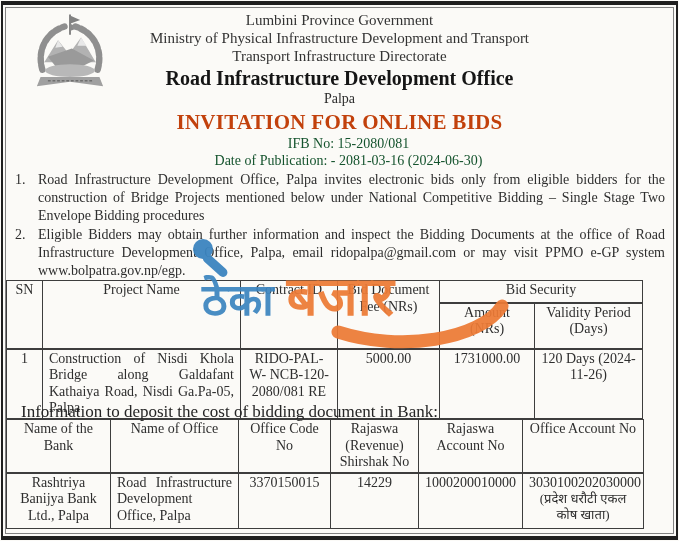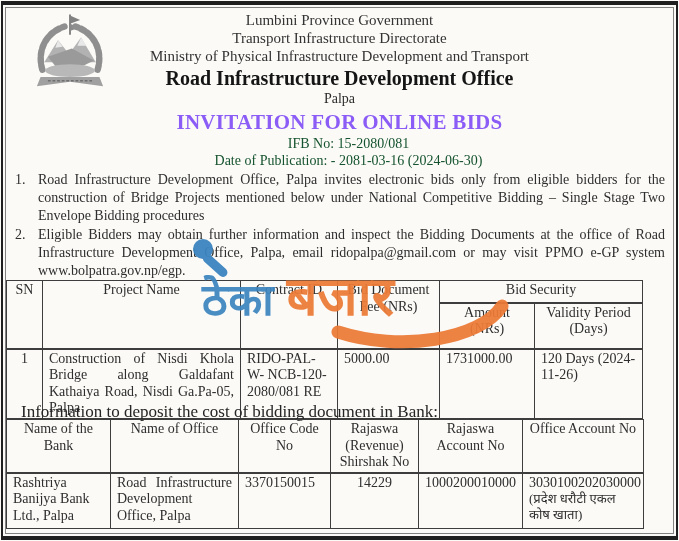--- a/index.html
+++ b/index.html
@@ -16,29 +16,29 @@
   .frame-inner {
     position:absolute; top:7px; bottom:7px; left:5px; right:5px;
     border:1px solid #828282;
   }
   .emblem { position:absolute; left:24px; top:12px; width:92px; height:86px; }
 
   .hdr { position:absolute; top:11px; left:0; right:0; text-align:center; }
   .hdr .l1 { font-size:15px; line-height:18px; color:#333; }
   .hdr .office { font-size:20px; font-weight:bold; line-height:24px; margin-top:1px; color:#151515; }
   .hdr .palpa { font-size:14px; line-height:17px; }
-  .hdr .title { font-size:21px; font-weight:bold; line-height:25px; margin-top:3px; color:#8b5cf6; letter-spacing:0.3px; }
+  .hdr .title { font-size:21px; font-weight:bold; line-height:25px; margin-top:3px; color:#c2410c; letter-spacing:0.3px; }
   .hdr .meta { font-size:14px; line-height:17px; color:#14532d;padding-left:18px; }
 
   .clauses { position:absolute; top:171px; left:13px; right:14px; }
   .clause { position:relative; padding-left:25px; text-align:justify; font-size:14px; line-height:18px; margin-bottom:1px; color:#2e2e2e; }
   .clause .num { position:absolute; left:2px; top:0; }
 
   table { border-collapse:collapse; table-layout:fixed; position:absolute; left:6px; width:637px; font-size:14px; }
-  td, th { border:1px solid #3d3d3d; padding:1px 6px; vertical-align:top; font-weight:normal; line-height:16.5px; color:#2e2e2e; }
+  td, th { border:1px solid #3d3d3d; padding:1px 6px; vertical-align:top; font-weight:normal; line-height:16.5px; color:#2e2e2e;text-align:center; }
   th { text-align:center; }
   .t1 { top:280px; }
   .t1 tr.tier1 { height:22px; }
   .t1 tr.tier2 { height:46px; }
   .t1 tr.hdr-row th { border-bottom-width:2px; }
   .t1 td.justify { text-align:justify; }
   .t2 { top:419px; }
   .t2 tr.hdr-row { height:38px; }
   .t2 tr.hdr-row th { border-bottom-width:2px; }
   .t2 tr.data-row { height:56px; }
@@ -74,22 +74,22 @@
       <path d="M62 27 L68 36 L58 36 Z" fill="#e8e8e8"></path>
       <path d="M26 48 L52 39 L76 52 L58 61 L34 58 Z" fill="#9a9a9a"></path>
       <ellipse cx="50" cy="63" rx="27" ry="7" fill="#b8b8b8"></ellipse>
       <path d="M18 70 L82 70 L86 80 L50 75 L14 80 Z" fill="#a0a0a0"></path>
       <line x1="26" y1="74" x2="74" y2="74" stroke="#6f6f6f" stroke-width="1.5" stroke-dasharray="3 2"></line>
     </svg>
   </div>
 
   <div class="hdr">
     <div class="l1">Lumbini Province Government</div>
+    <div class="l1">Ministry of Physical Infrastructure Development and Transport</div>
     <div class="l1">Transport Infrastructure Directorate</div>
-    <div class="l1">Ministry of Physical Infrastructure Development and Transport</div>
     <div class="office">Road Infrastructure Development Office</div>
     <div class="palpa">Palpa</div>
     <div class="title">INVITATION FOR ONLINE BIDS</div>
     <div class="meta">IFB No: 15-2080/081</div>
     <div class="meta">Date of Publication: - 2081-03-16 (2024-06-30)</div>
   </div>
 
   <div class="clauses">
     <div class="clause">
       <span class="num">1.</span>

